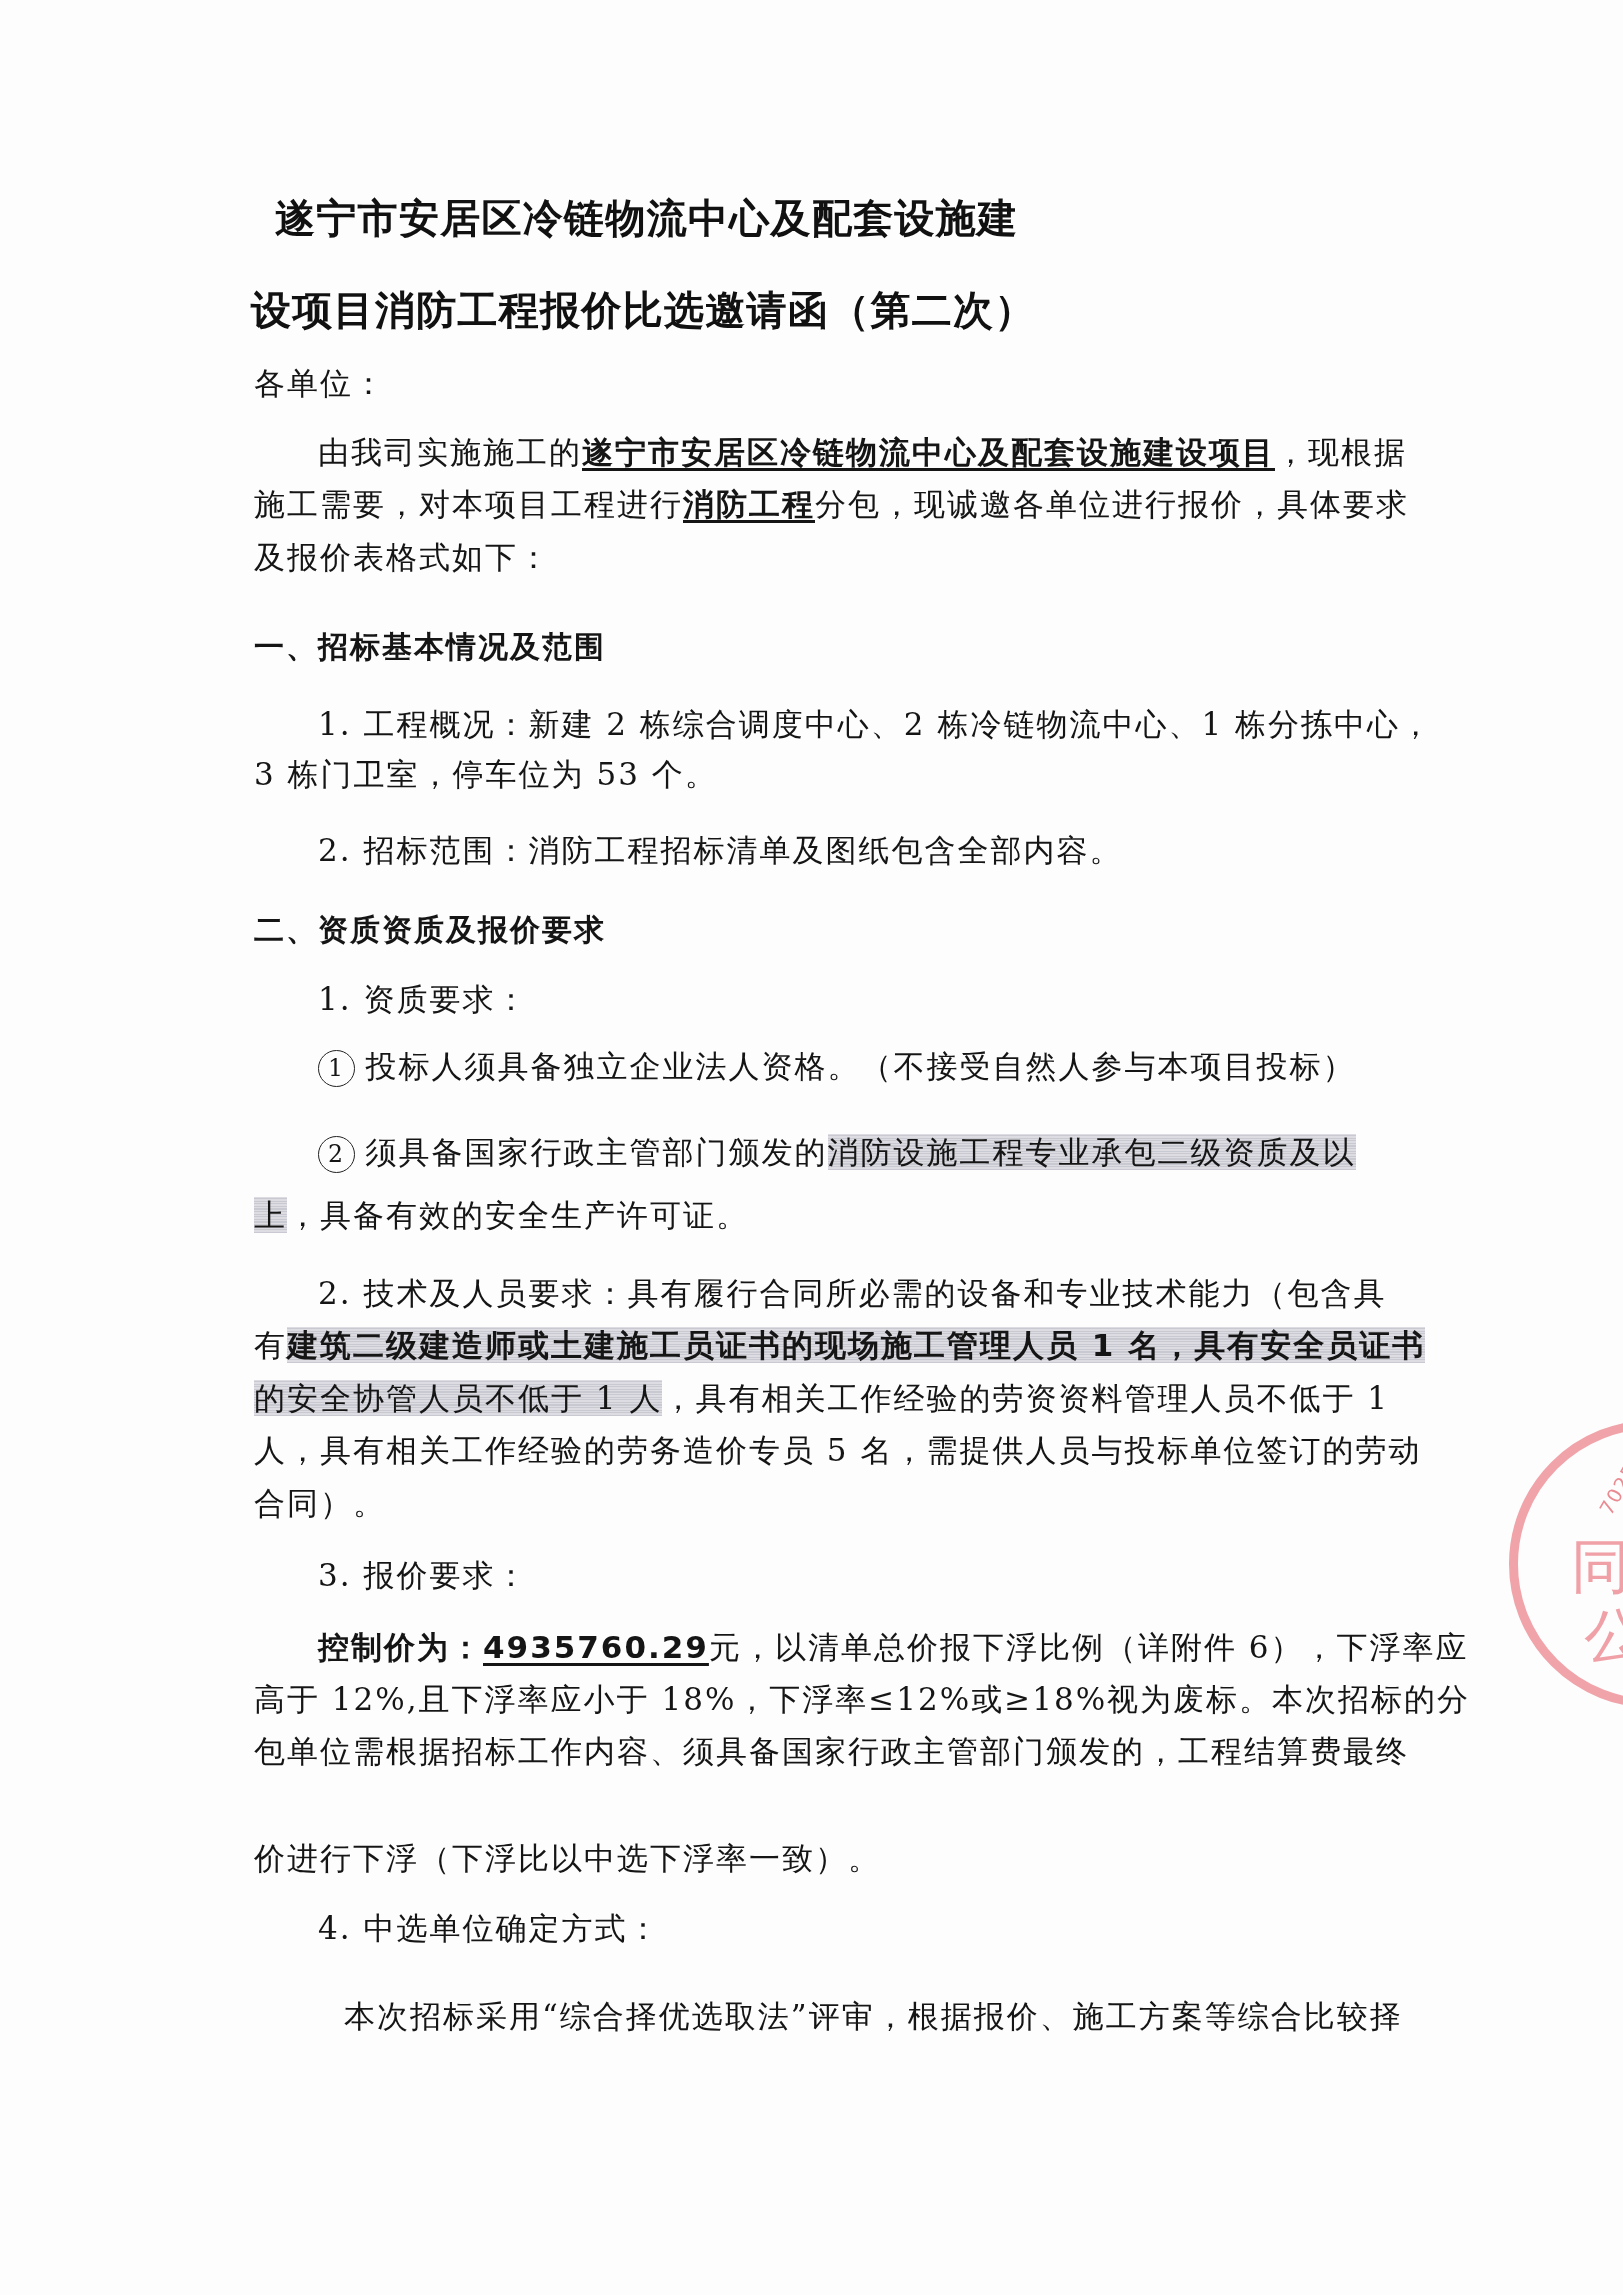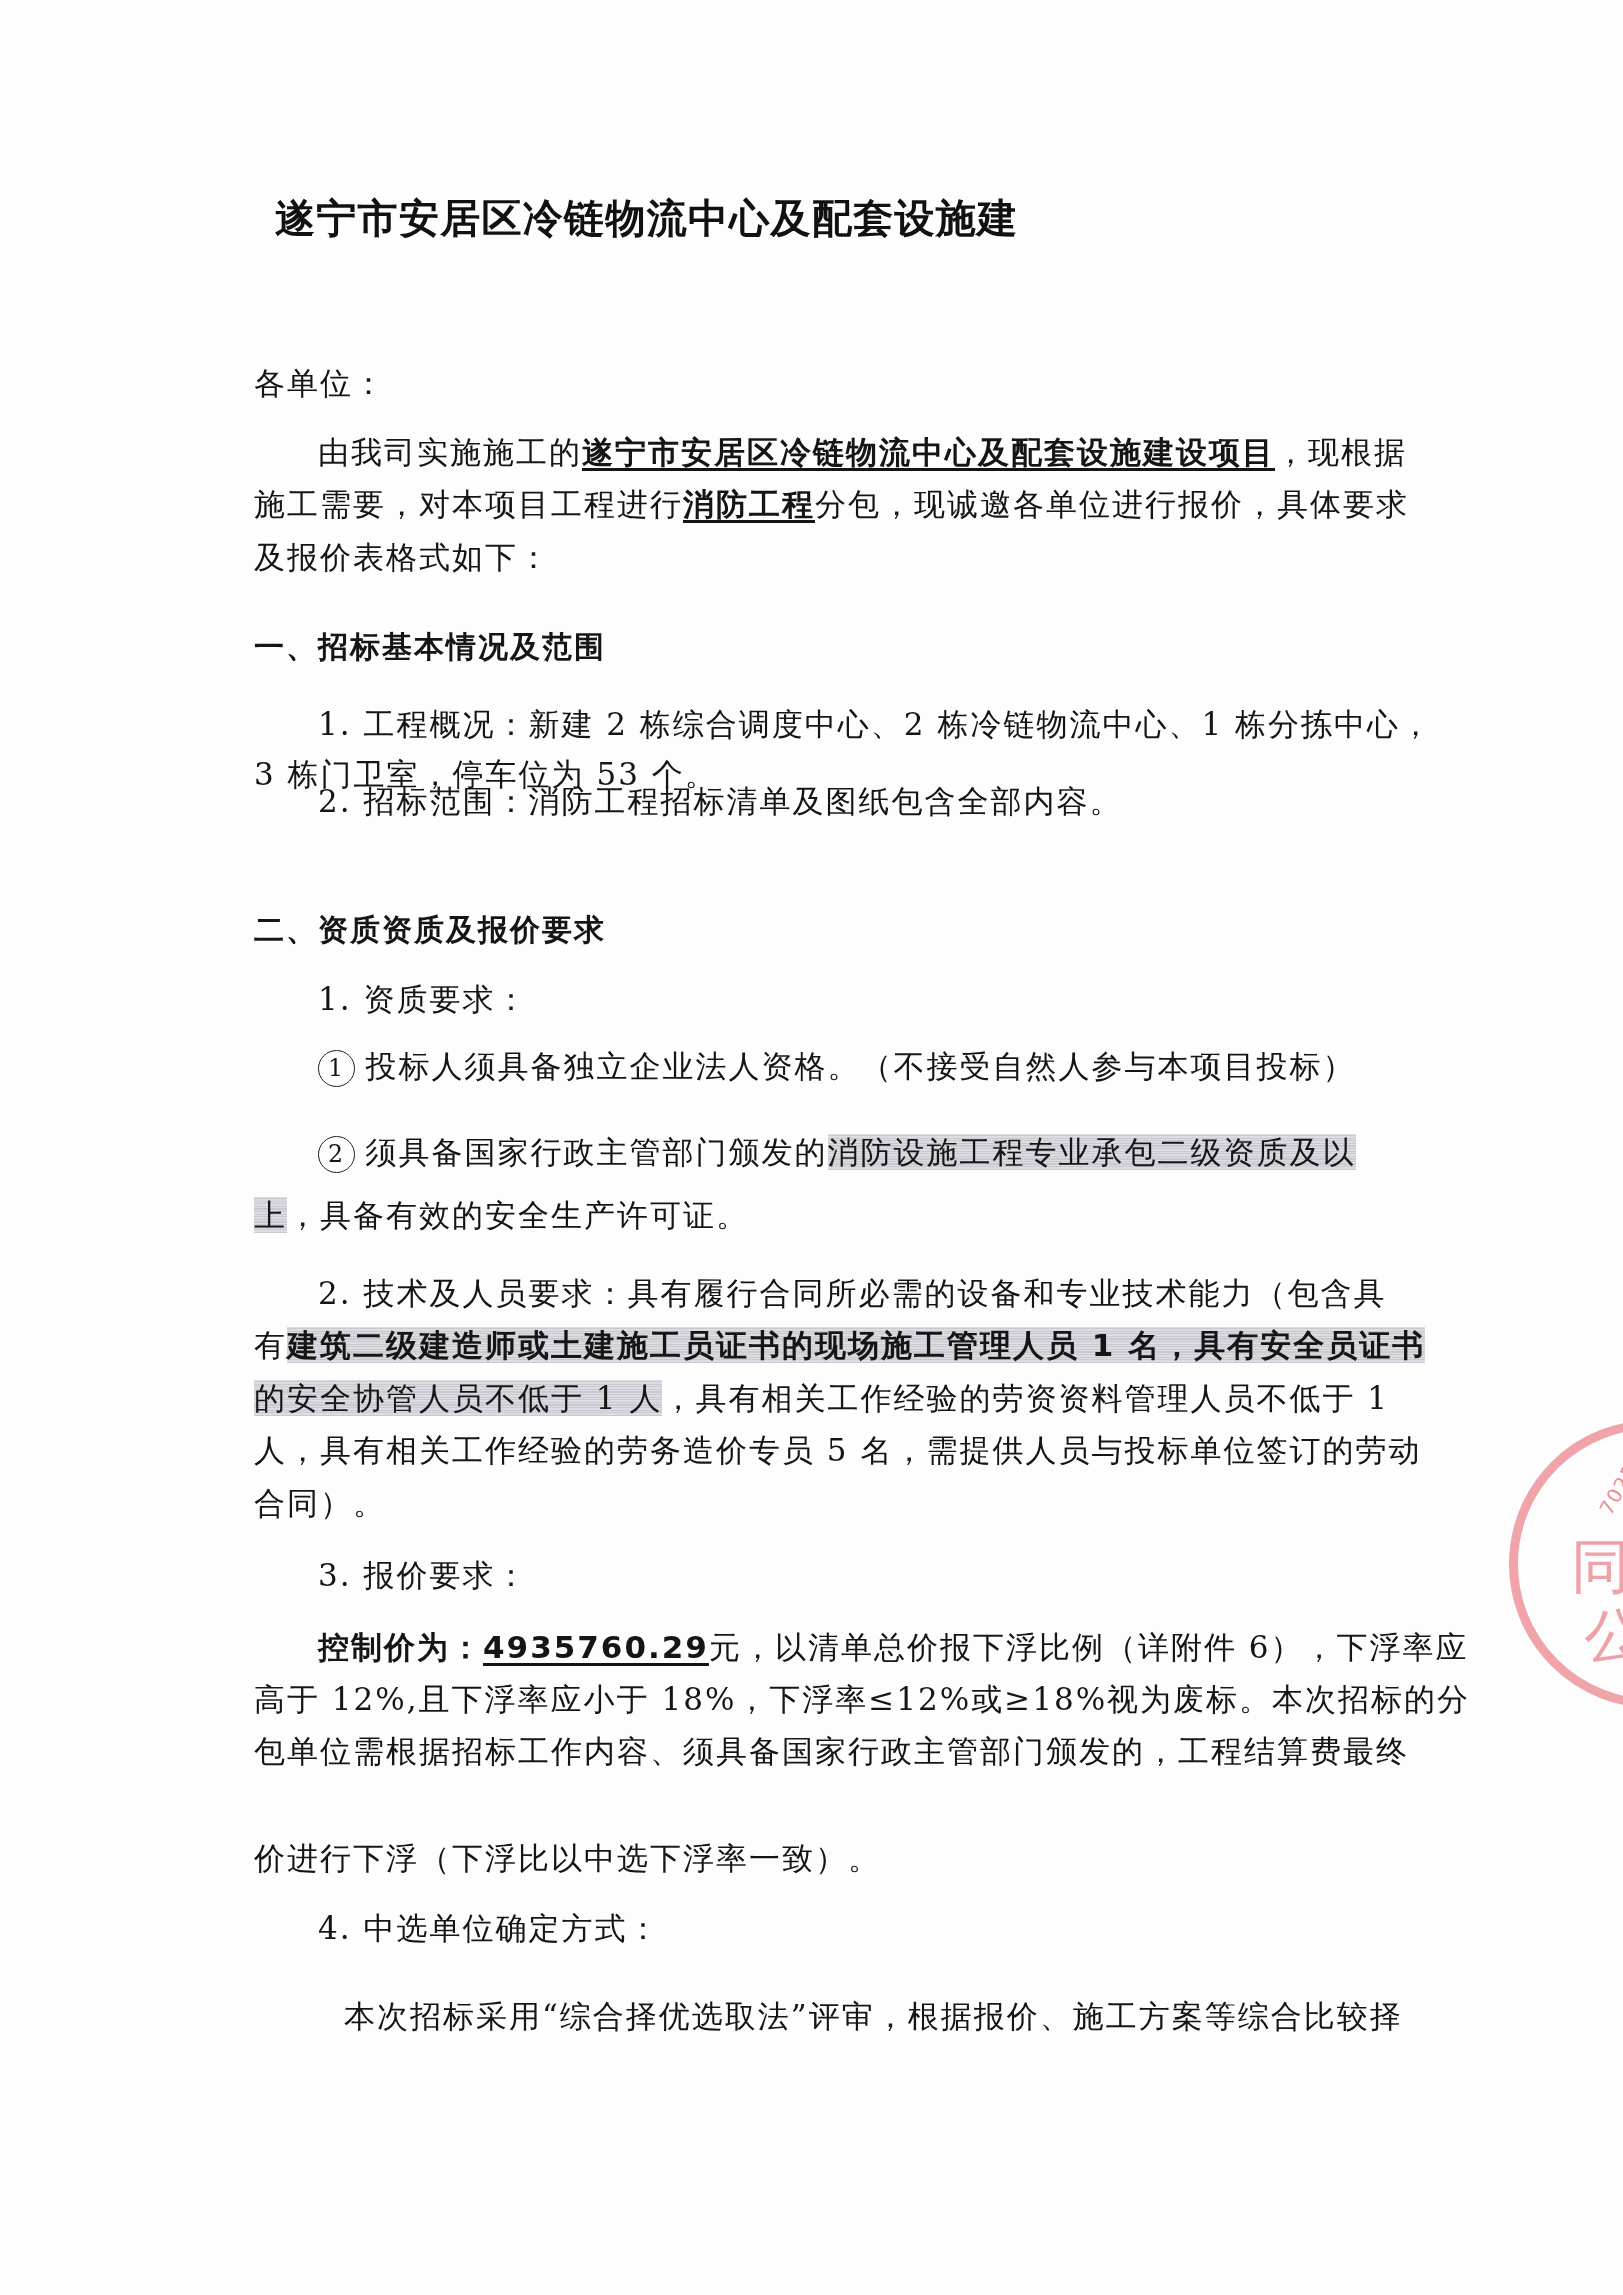--- a/index.html
+++ b/index.html
@@ -91,35 +91,36 @@
     font-size: 59px;
     color: rgba(230, 100, 110, 0.6);
   }
 </style>
 </head>
 <body>
 
 <div class="page">
 
   <div class="title t1">遂宁市安居区冷链物流中心及配套设施建</div>
+  <div class="title t2">设项目消防工程报价比选邀请函（第二次）</div>
 
   <div class="line" style="top:363px;">各单位：</div>
 
   <div class="line ind" style="top:432px;">
     <span>由我司实施施工的</span><span class="u b">遂宁市安居区冷链物流中心及配套设施建设项目</span><span>，现根据</span>
   </div>
   <div class="line" style="top:484px;">
     <span>施工需要，对本项目工程进行</span><span class="u b">消防工程</span><span>分包，现诚邀各单位进行报价，具体要求</span>
   </div>
   <div class="line" style="top:537px;">及报价表格式如下：</div>
 
   <div class="line hd" style="top:627px;">一、招标基本情况及范围</div>
   <div class="line ind" style="top:704px;">1. 工程概况：新建 2 栋综合调度中心、2 栋冷链物流中心、1 栋分拣中心，</div>
   <div class="line" style="top:754px;">3 栋门卫室，停车位为 53 个。</div>
-  <div class="line ind" style="top:781px;">2. 招标范围：消防工程招标清单及图纸包含全部内容。</div>
+  <div class="line ind" style="top:830px;">2. 招标范围：消防工程招标清单及图纸包含全部内容。</div>
 
   <div class="line hd" style="top:910px;">二、资质资质及报价要求</div>
   <div class="line ind" style="top:979px;">1. 资质要求：</div>
 
   <div class="line ind" style="top:1046px;">
     <span class="circ">1</span><span>投标人须具备独立企业法人资格。（不接受自然人参与本项目投标）</span>
   </div>
 
   <div class="line ind" style="top:1132px;">
     <span class="circ">2</span><span>须具备国家行政主管部门颁发的</span><span class="hl">消防设施工程专业承包二级资质及以</span>

